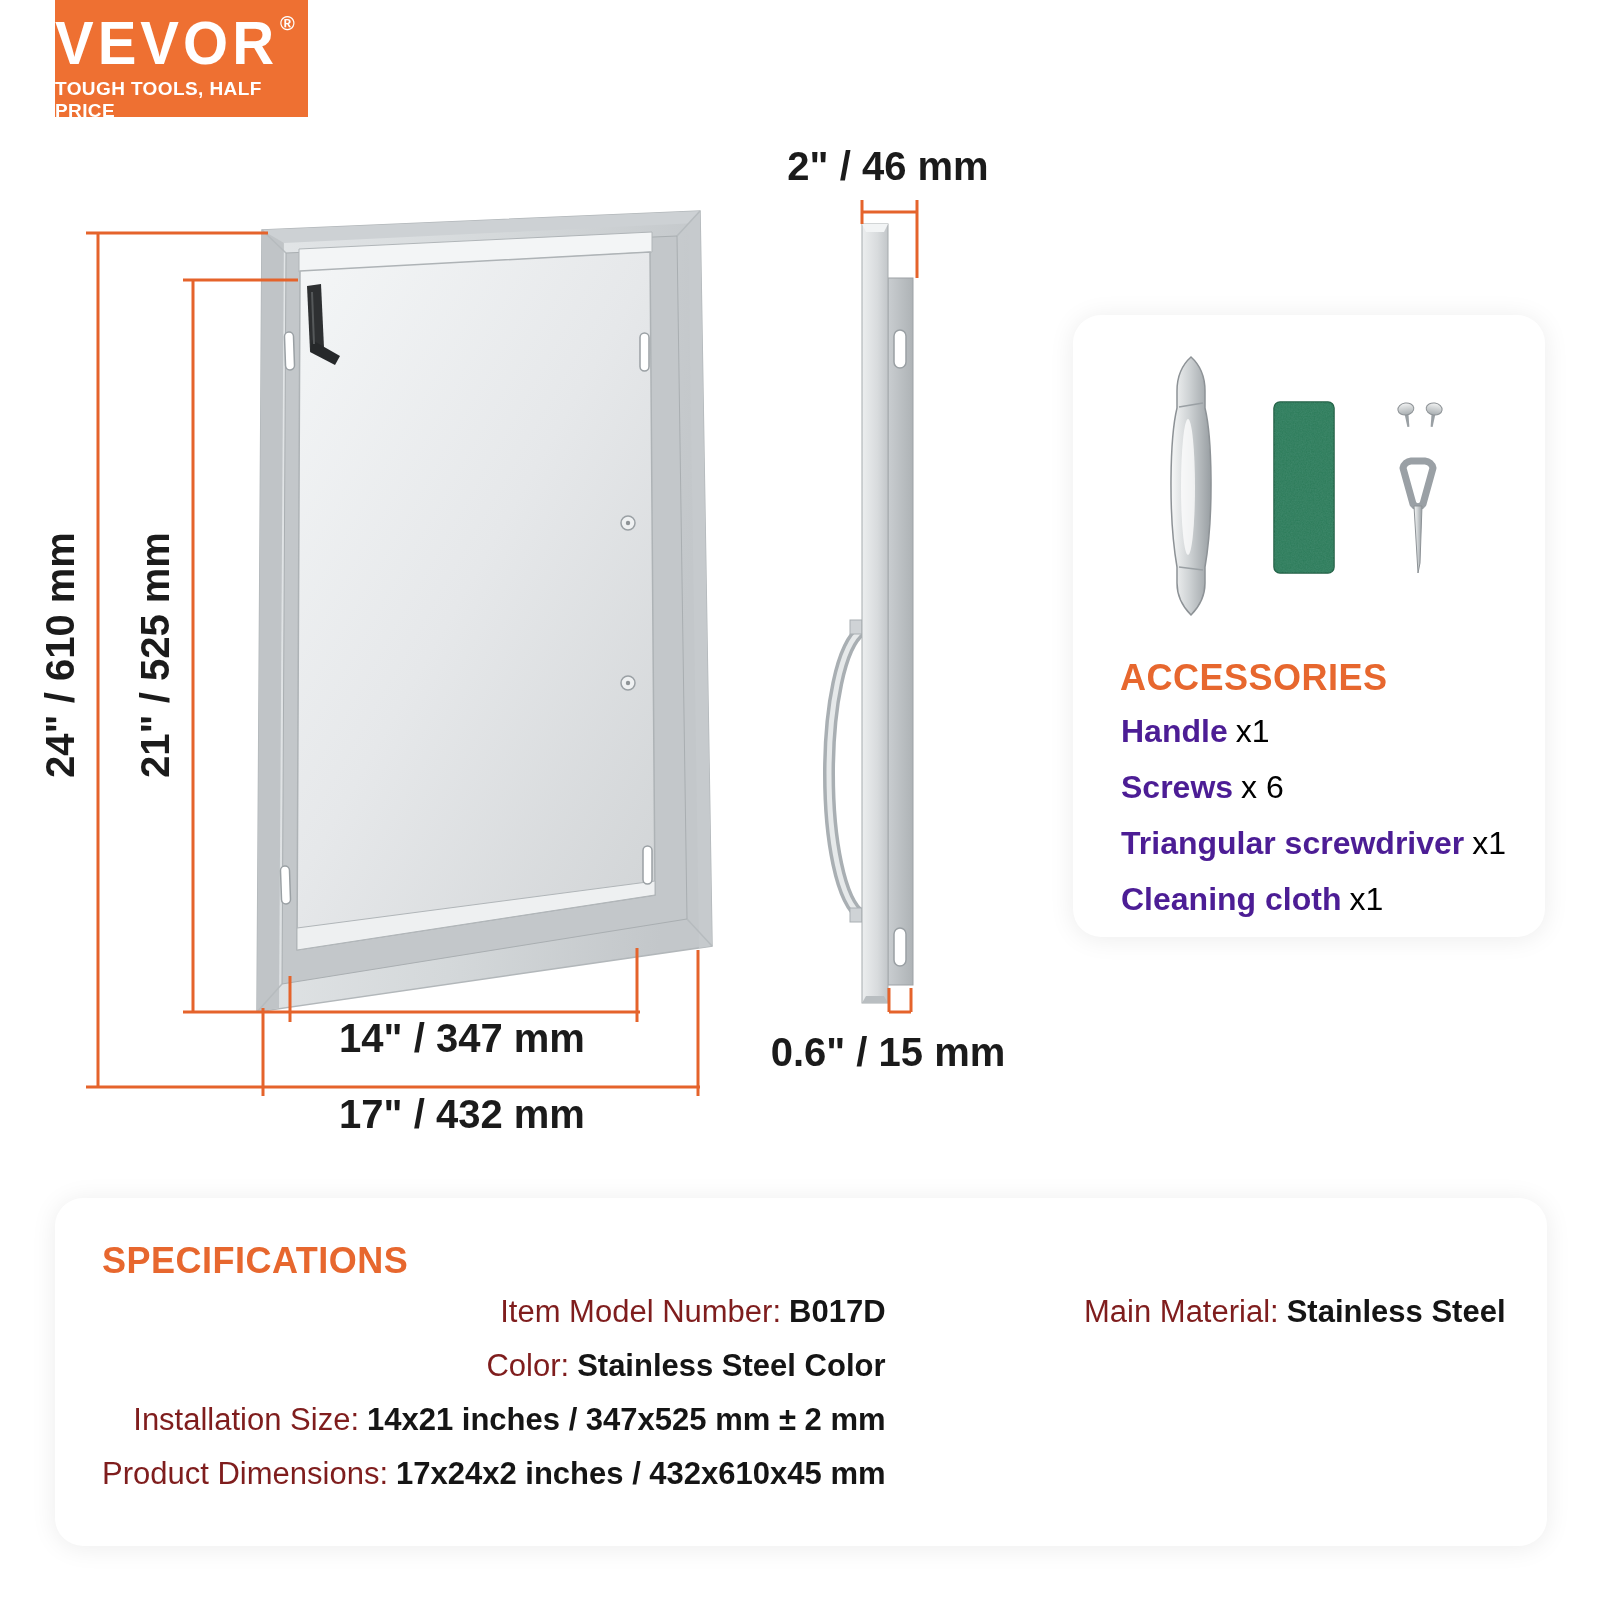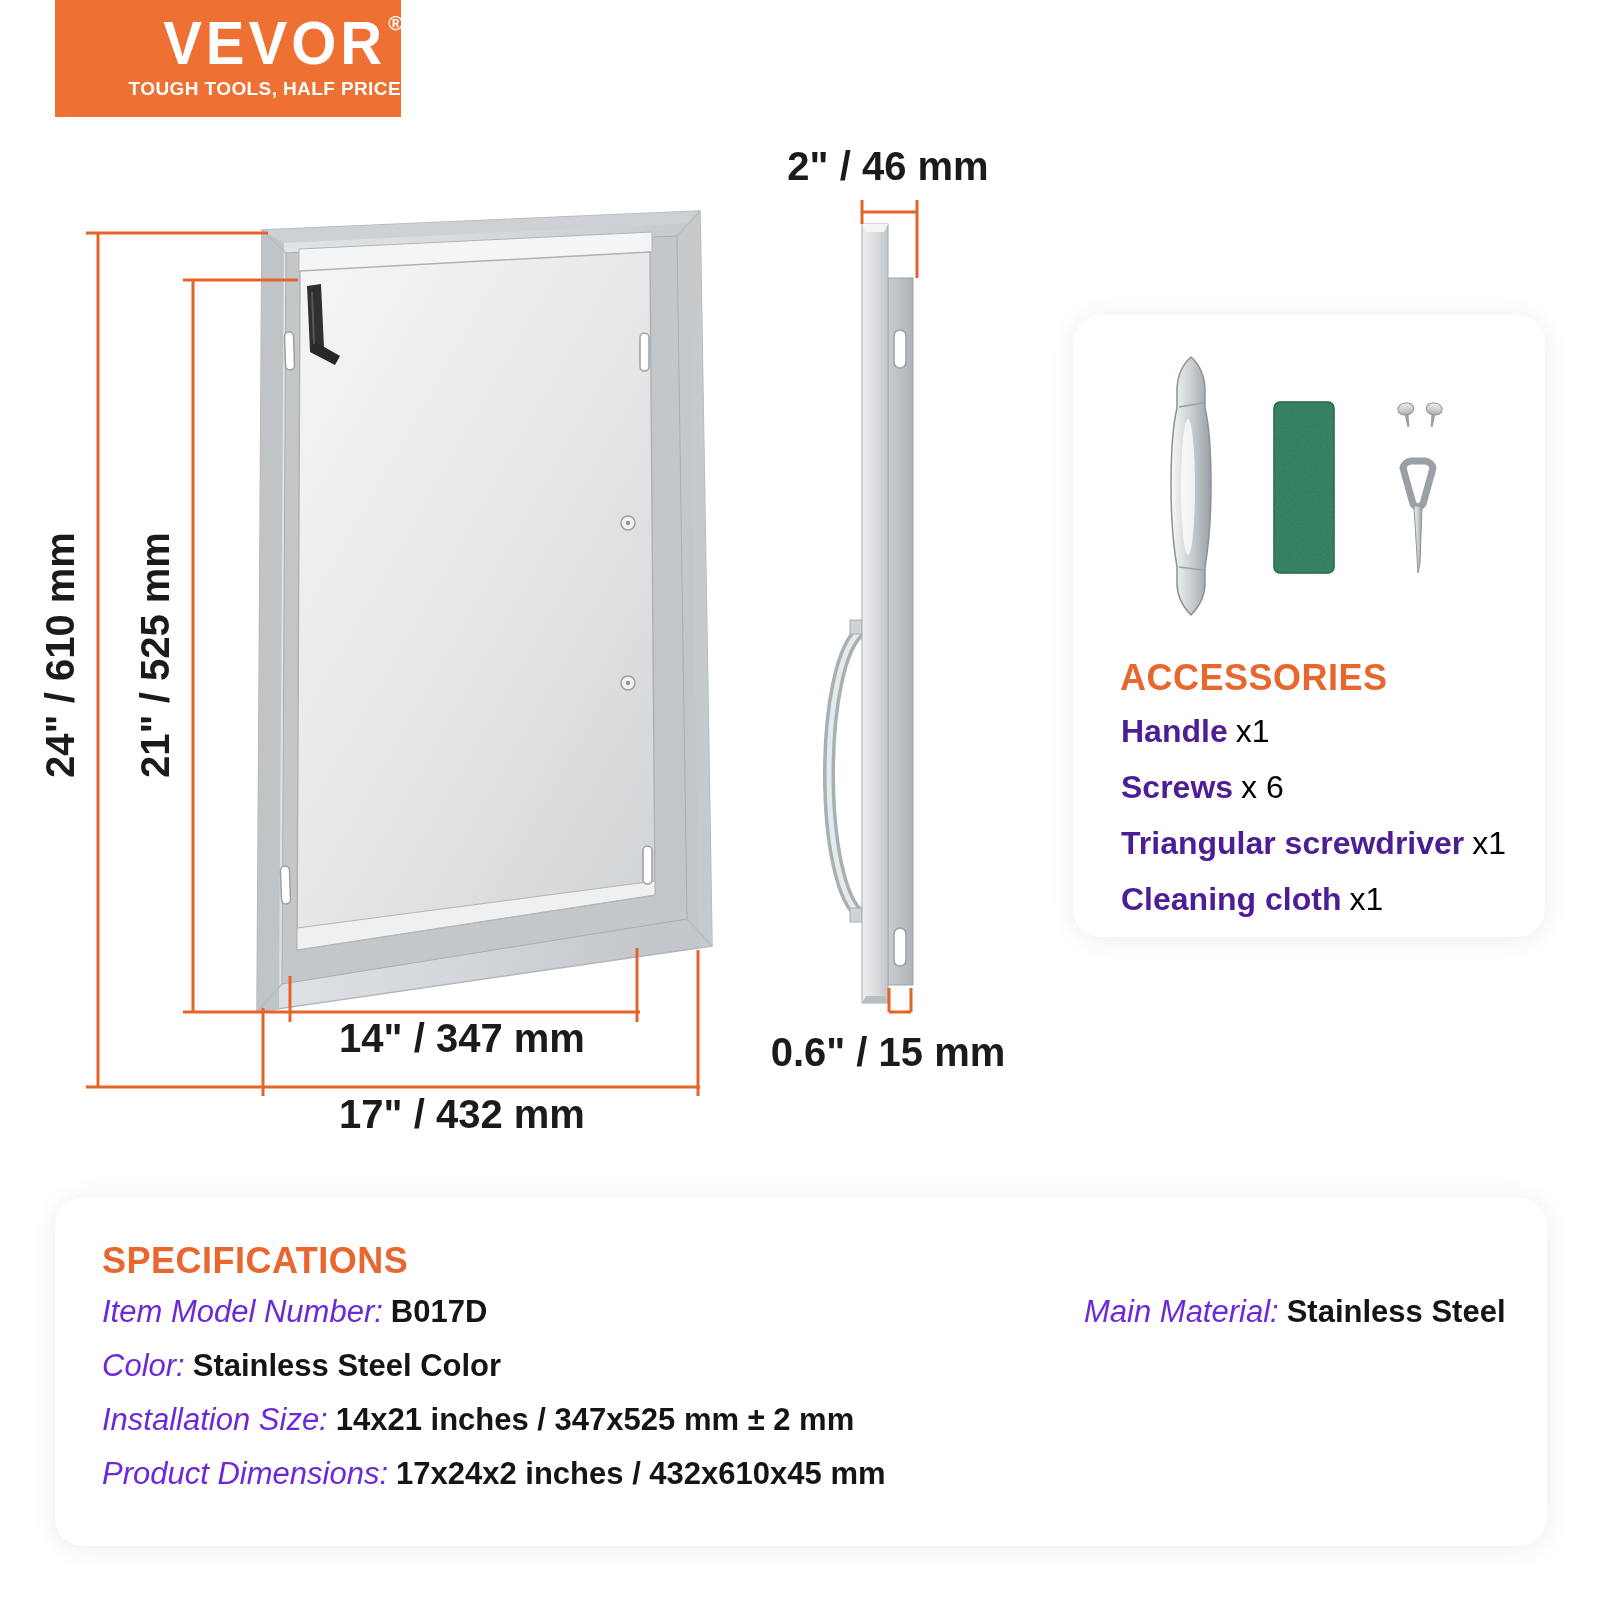--- a/index.html
+++ b/index.html
@@ -2,22 +2,22 @@
 <html><head>
 <meta charset="utf-8">
 <style>
   html,body{margin:0;padding:0;background:#ffffff;}
   .stage{
     position:relative;width:1600px;height:1600px;background:#ffffff;overflow:hidden;
     font-family:"Liberation Sans","DejaVu Sans",sans-serif;color:#1a1a1a;
   }
   
   .logo{
-    position:absolute;left:55px;top:0;width:346px;height:117px;
-    background:#EE7032;text-align:right;box-sizing:border-box;padding-top:14px;
+    position:absolute;left:55px;top:0;width:253px;height:117px;
+    background:#EE7032;text-align:left;box-sizing:border-box;padding-top:14px;
   }
   .logo-word{
     font-size:58px;font-weight:bold;color:#ffffff;letter-spacing:4px;line-height:1;
     display:inline-block;transform:scaleY(1.04);
   }
   .logo-reg{
     font-size:20px;font-weight:bold;color:#ffffff;vertical-align:top;position:relative;top:-2px;left:2px;
   }
   .logo-tagline{
     font-size:19px;font-weight:bold;color:#ffffff;letter-spacing:0.4px;margin-top:6px;
@@ -44,31 +44,31 @@
     position:absolute;left:47px;top:342px;font-size:36px;font-weight:bold;
     color:#E7672E;letter-spacing:0.5px;
   }
   .acc-items{position:absolute;left:48px;top:398px;}
   .acc-item{font-size:32px;margin-bottom:19px;white-space:nowrap;}
   .acc-name{font-weight:bold;color:#4c1d95;}
   .acc-qty{color:#000000;margin-left:8px;}
   
   .spec-panel{
     position:absolute;left:55px;top:1198px;width:1492px;height:348px;
-    background:#ffffff;border-radius:28px;box-shadow:0 2px 26px rgba(0,0,0,0.08);
+    background:#ffffff;border-radius:28px;box-shadow:0 2px 26px rgba(0,0,0,0.08);text-align:right;
   }
   .spec-heading{
     position:absolute;left:47px;top:42px;font-size:36px;font-weight:bold;
     color:#E7672E;letter-spacing:0.5px;
   }
   .spec-col{position:absolute;top:98px;}
   .spec-col.left{left:47px;}
   .spec-col.right{left:1029px;}
   .spec-row{font-size:31px;margin-bottom:23px;white-space:nowrap;line-height:1;}
-  .spec-label{color:#6d28d9;font-style:italic;}
+  .spec-label{color:#7f1d1d;}
   .spec-value{color:#151515;font-weight:bold;margin-left:8px;}
 </style>
 </head>
 <body>
 
 <div class="stage">
 
   <div class="logo">
     <div>
       <span class="logo-word">VEVOR</span><span class="logo-reg">®</span>

